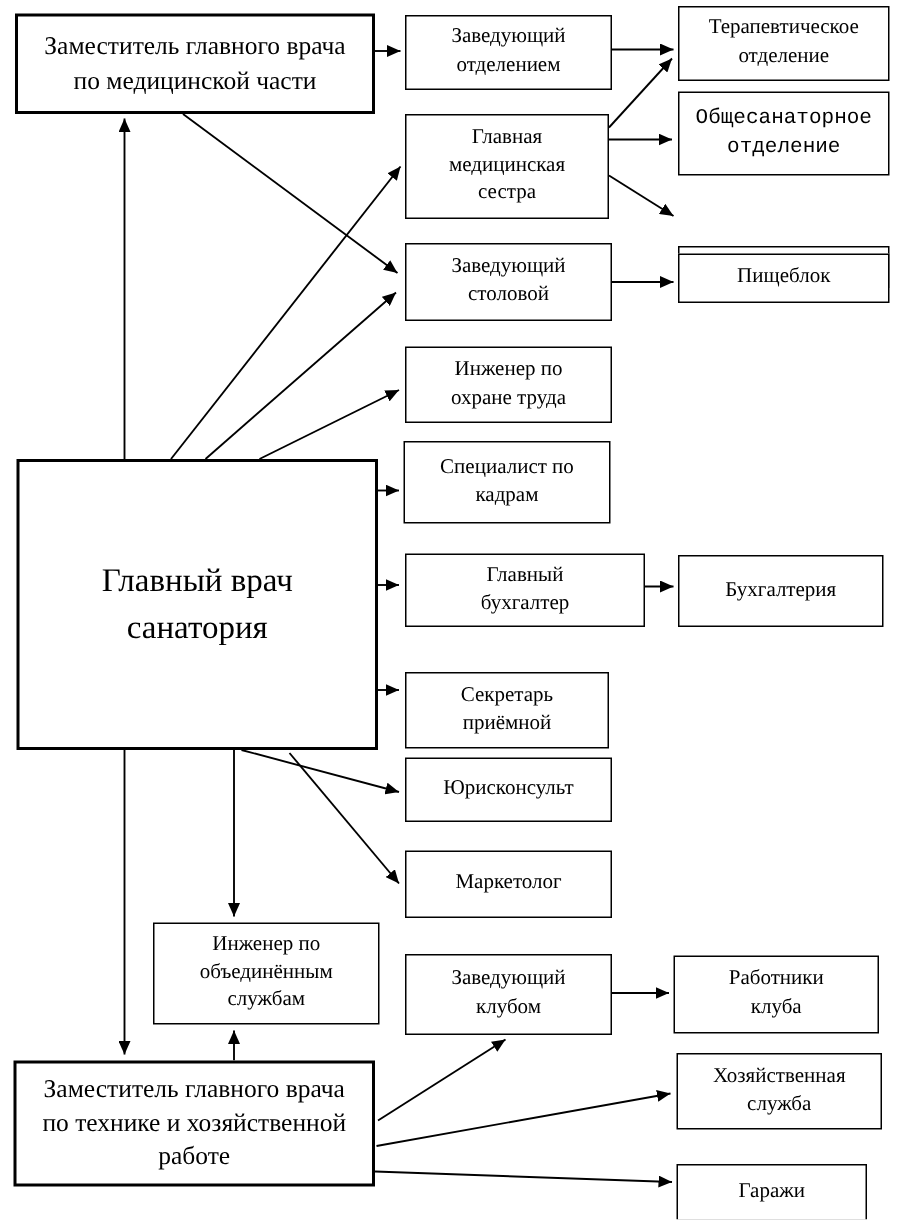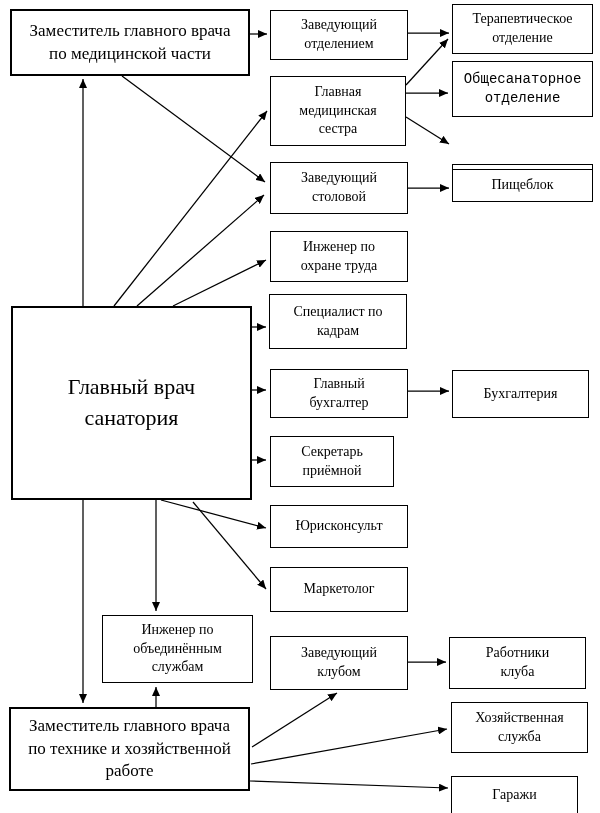--- a/index.html
+++ b/index.html
@@ -43,22 +43,22 @@
   
   .p-deputy-medical   { left: 10px;  top: 9px;   width: 240px; height: 67px;  border-width: 2px; font-size: 17px; }
   .p-chief            { left: 11px;  top: 306px; width: 241px; height: 194px; border-width: 2px; font-size: 22px; line-height: 1.4; }
   .p-deputy-technical { left: 9px;   top: 707px; width: 241px; height: 84px;  border-width: 2px; font-size: 17px; }
   
   .p-head-dept         { left: 270px; top: 10px;  width: 138px; height: 50px; }
   .p-chief-nurse       { left: 270px; top: 76px;  width: 136px; height: 70px; }
   .p-head-canteen      { left: 270px; top: 162px; width: 138px; height: 52px; }
   .p-safety-engineer   { left: 270px; top: 231px; width: 138px; height: 51px; }
   .p-hr-specialist     { left: 269px; top: 294px; width: 138px; height: 55px; }
-  .p-chief-accountant  { left: 270px; top: 369px; width: 138px; height: 49px; }
-  .p-secretary         { left: 270px; top: 436px; width: 124px; height: 51px; }
+  .p-chief-accountant  { left: 270px; top: 369px; width: 160px; height: 49px; }
+  .p-secretary         { left: 270px; top: 448px; width: 136px; height: 51px; }
   .p-legal-adviser     { left: 270px; top: 505px; width: 138px; height: 43px; }
   .p-marketer          { left: 270px; top: 567px; width: 138px; height: 45px; }
   .p-services-engineer { left: 102px; top: 615px; width: 151px; height: 68px; }
   .p-head-club         { left: 270px; top: 636px; width: 138px; height: 54px; }
   
   .p-therapy-dept  { left: 452px; top: 4px;   width: 141px; height: 50px; }
   .p-general-dept  { left: 452px; top: 61px;  width: 141px; height: 56px; font-family: Liberation Mono, monospace; }
   .p-laundry       { left: 452px; top: 128px; width: 141px; height: 28px; margin-top: 36px; }
   .p-food-unit     { left: 452px; top: 169px; width: 141px; height: 33px; }
   .p-accounting    { left: 452px; top: 370px; width: 137px; height: 48px; }

